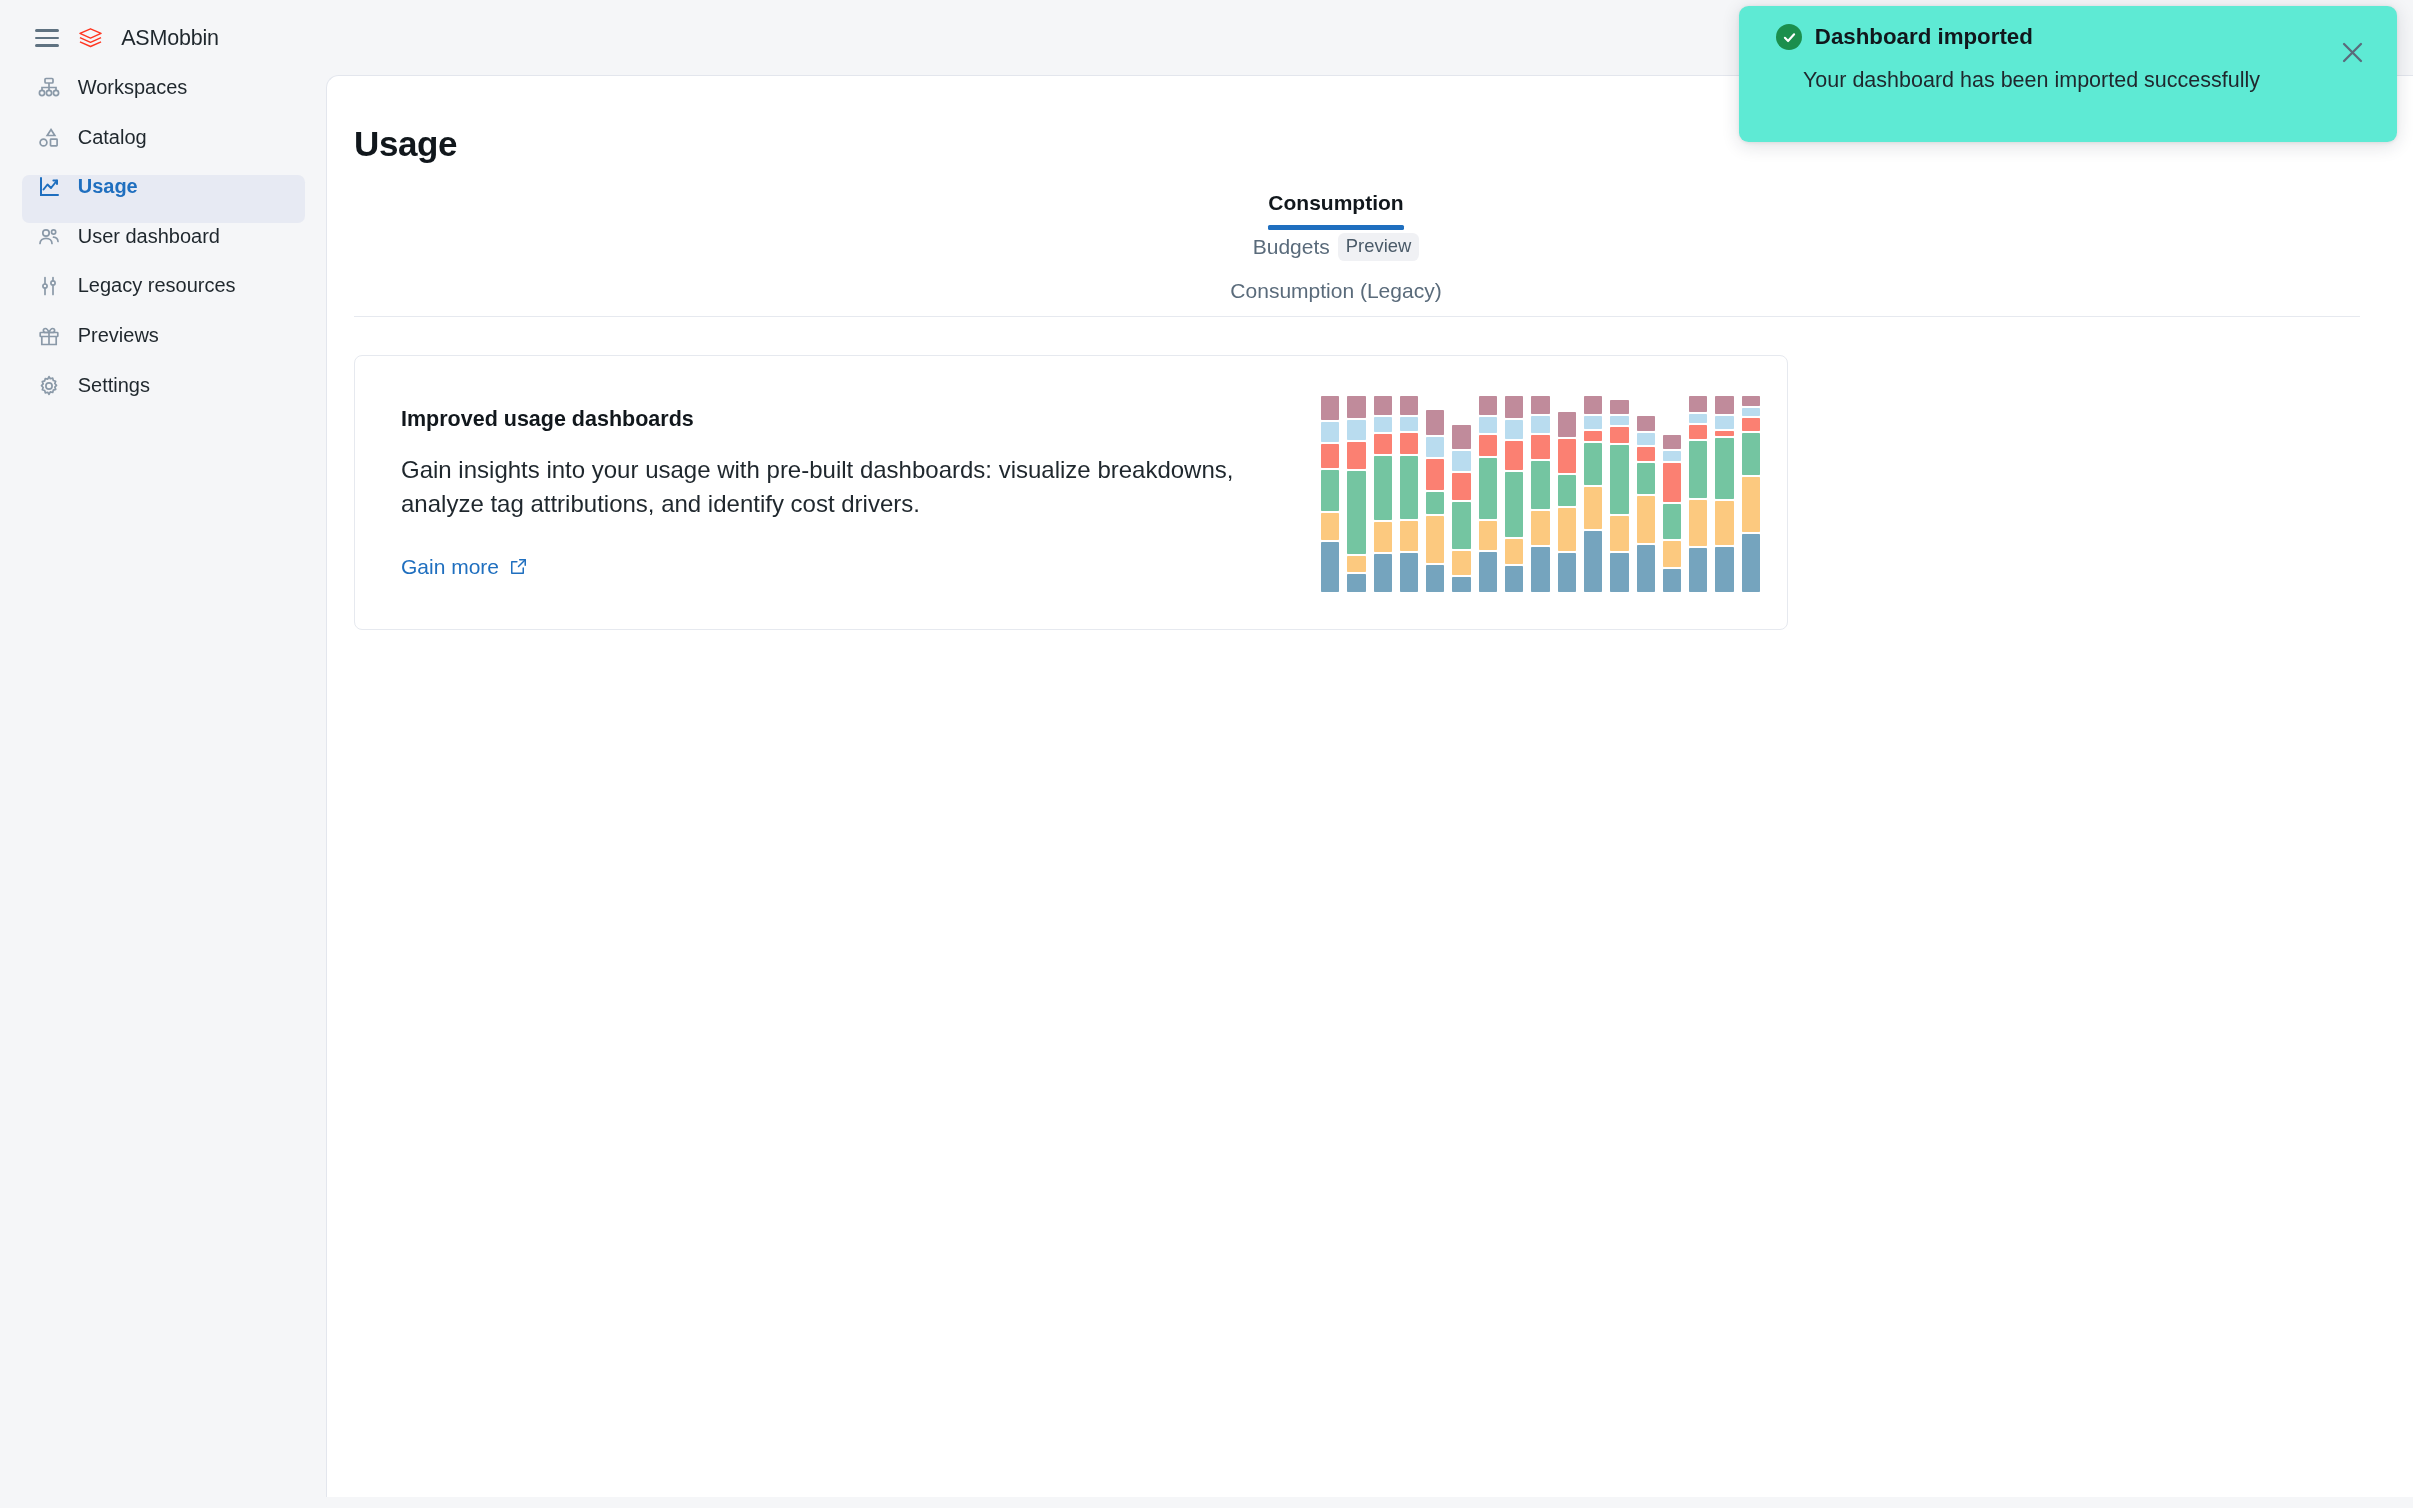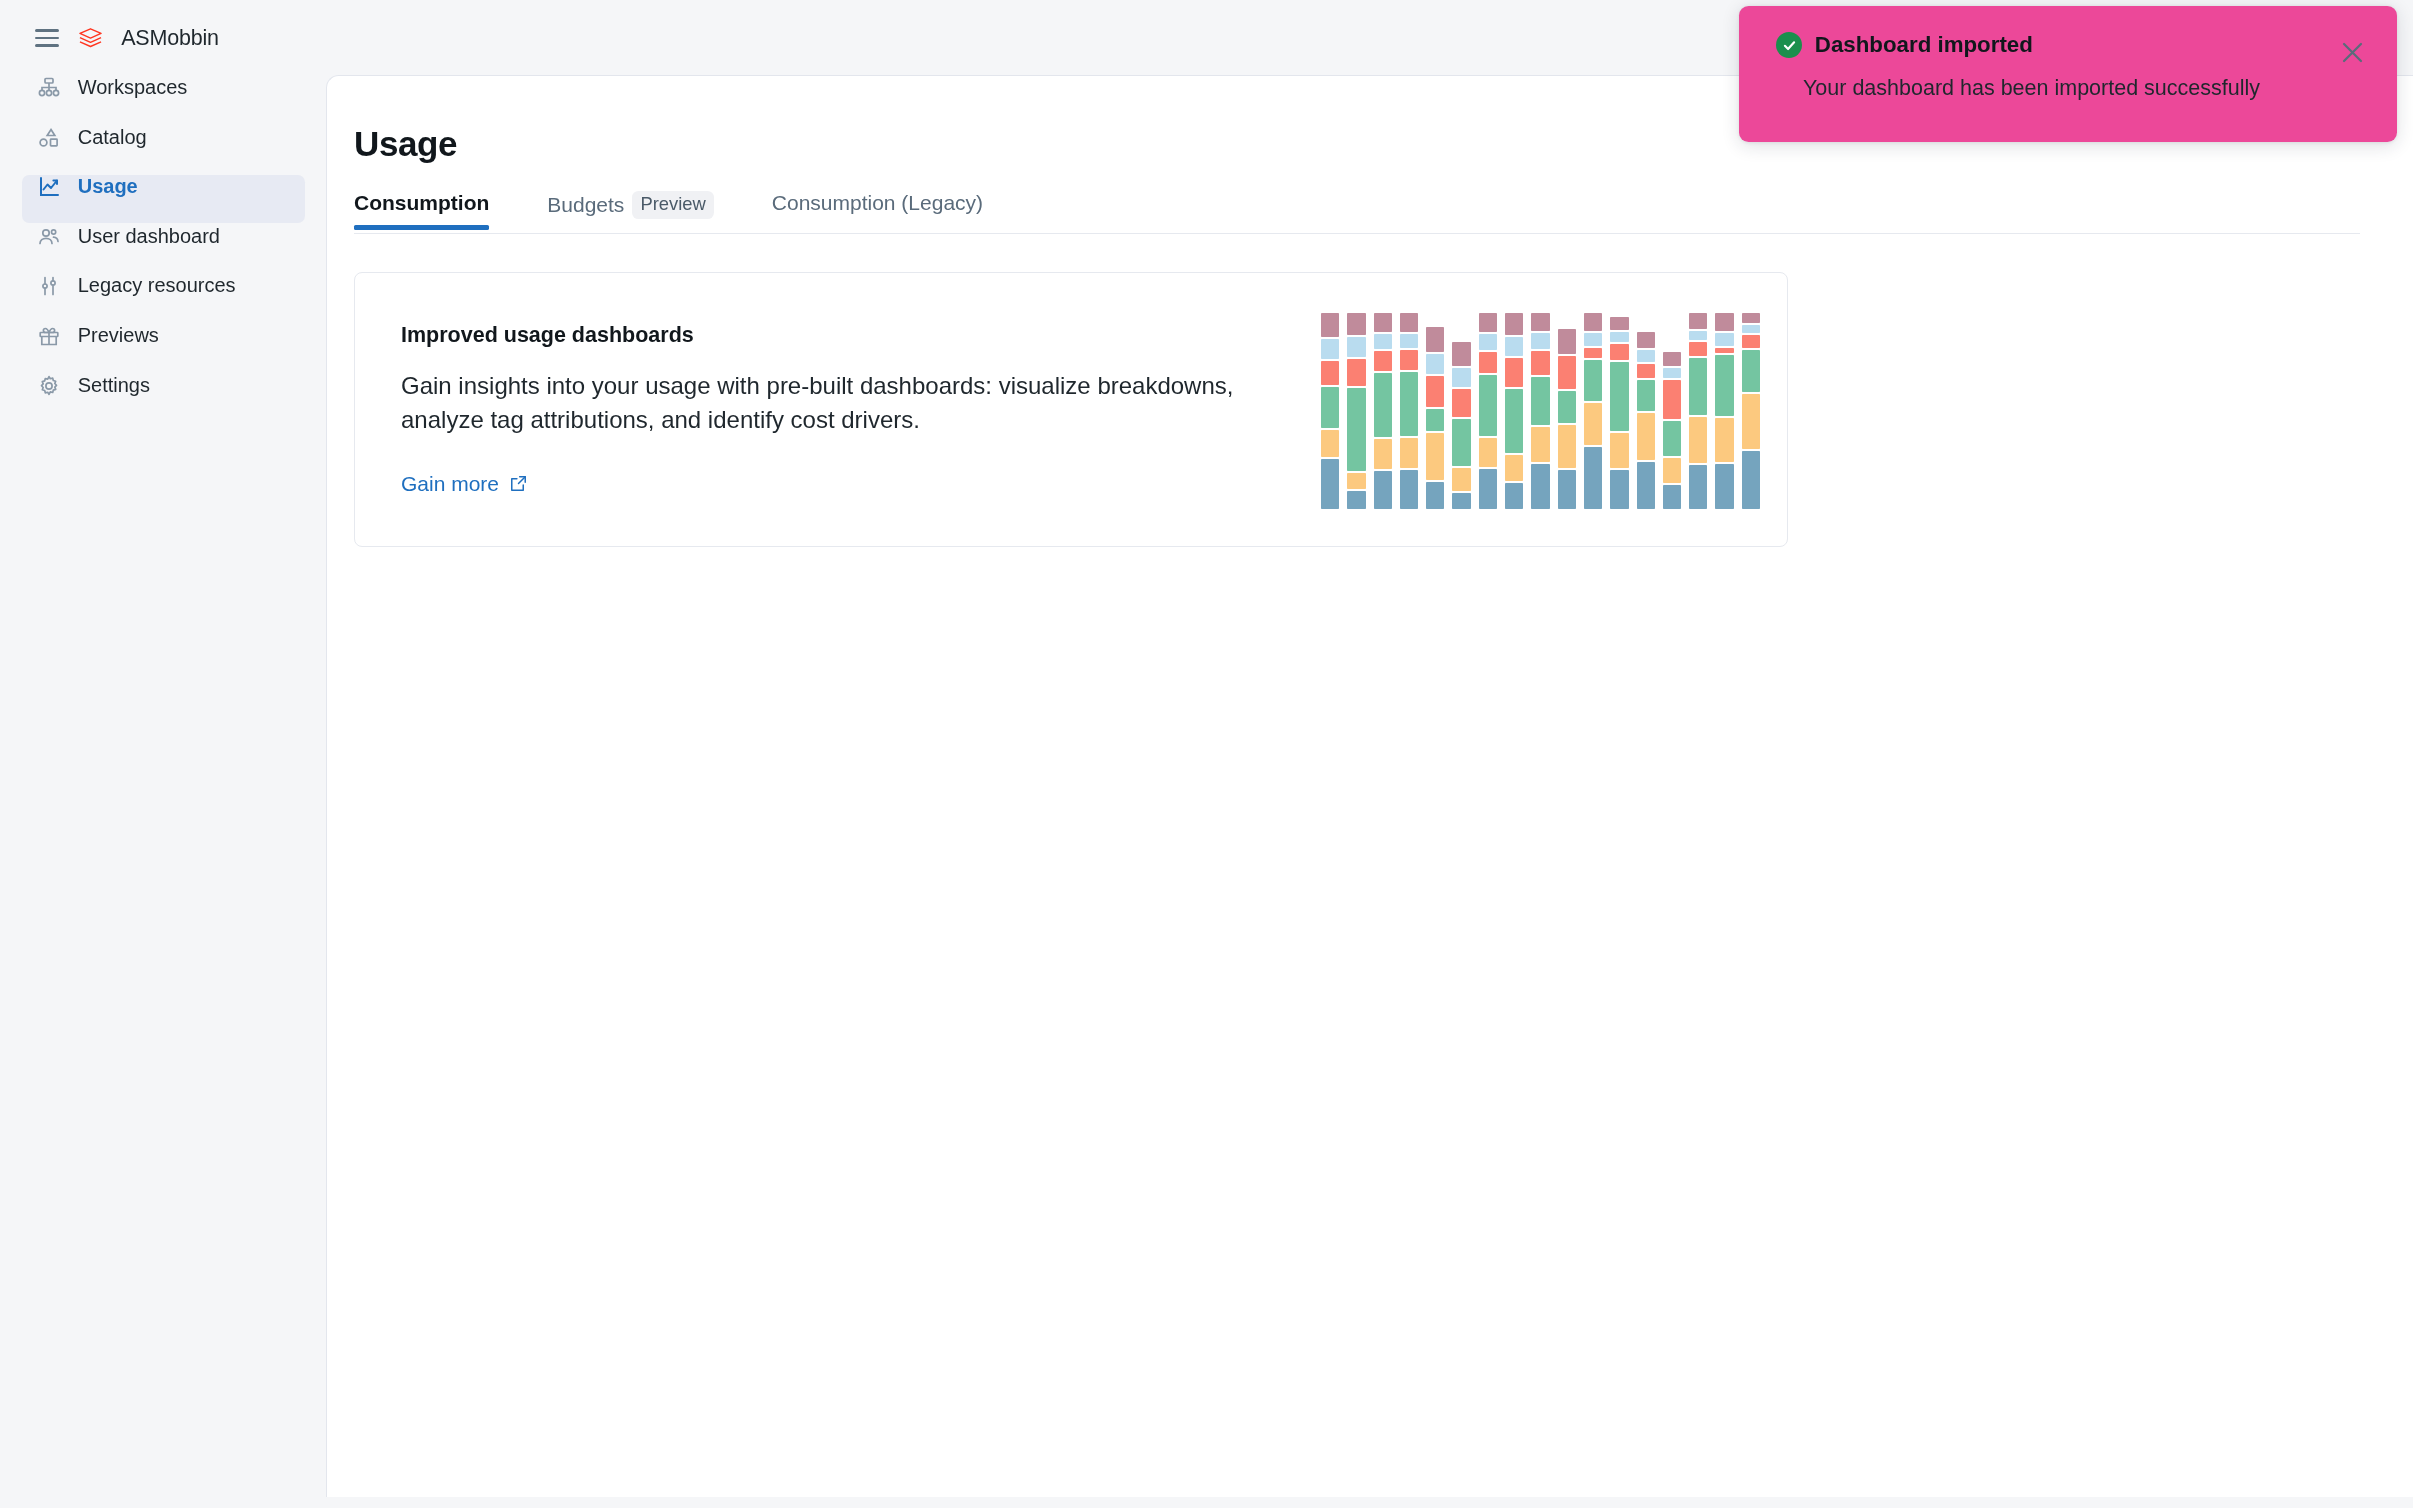--- a/index.html
+++ b/index.html
@@ -88,25 +88,26 @@
     font-size: 35px;
     font-weight: bold;
     color: #11171C;
     letter-spacing: -0.4px;
     margin-bottom: 27px;
   }
 
   
   .tabs {
     display: flex;
-    align-items: flex-start;
-    gap: 16px;
+    align-items: center;
+    gap: 4px;
     border-bottom: 1.6px solid #E6E9EF;
     width: 2006px;
     position: relative;
+    flex-direction: column;
   }
   .tab {
     display: flex;
     align-items: center;
     gap: 8px;
     font-size: 21px;
     color: #5A6B7B;
     padding: 0 0 13.6px 0;
     margin-right: 42px;
     cursor: pointer;
@@ -222,24 +223,24 @@
   .seg { width: 100%; border-radius: 0.8px; margin-bottom: 2px; }
   .seg:last-child { margin-bottom: 0; }
 
   
   .toast {
     position: absolute;
     top: 6.4px;
     right: 16px;
     width: 658px;
     min-height: 136px;
-    background: #ec4899;
+    background: #5eead4;
     border-radius: 9.6px;
     box-shadow: 0 3.2px 17.6px rgba(25,35,55,0.14), 0 0.8px 3.2px rgba(25,35,55,0.08);
-    padding: 26px 35px 32px 37px;
+    padding: 18px 35px 32px 37px;
   }
   .toast-head {
     display: flex; align-items: center; gap: 12.8px;
   }
   .toast-check {
     width: 26px; height: 26px;
     flex: 0 0 26px;
     border-radius: 50%;
     background: #1B8F4D;
     display: flex; align-items: center; justify-content: center;

